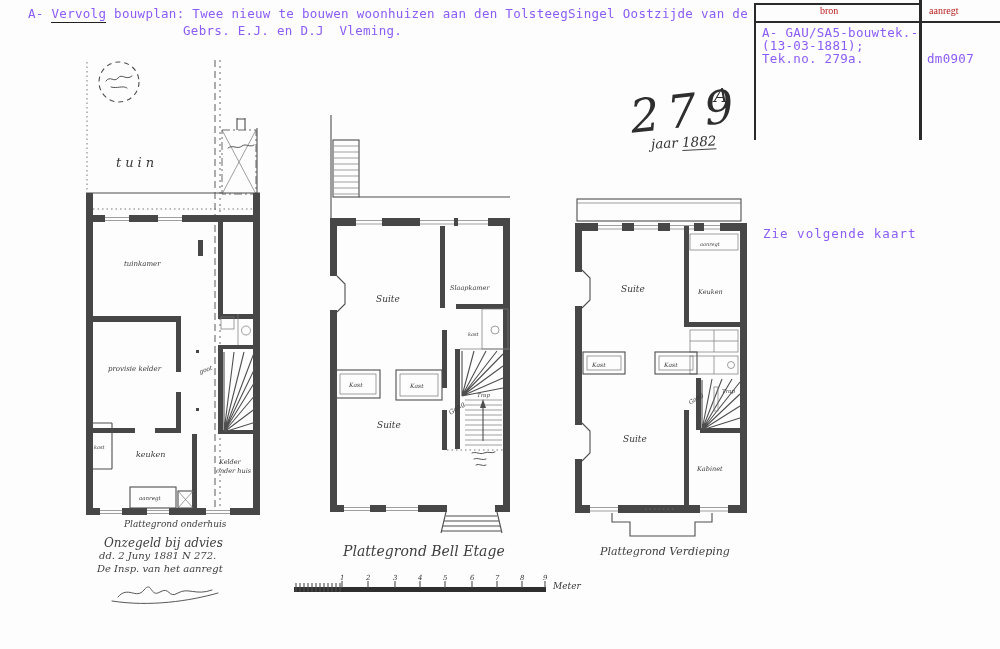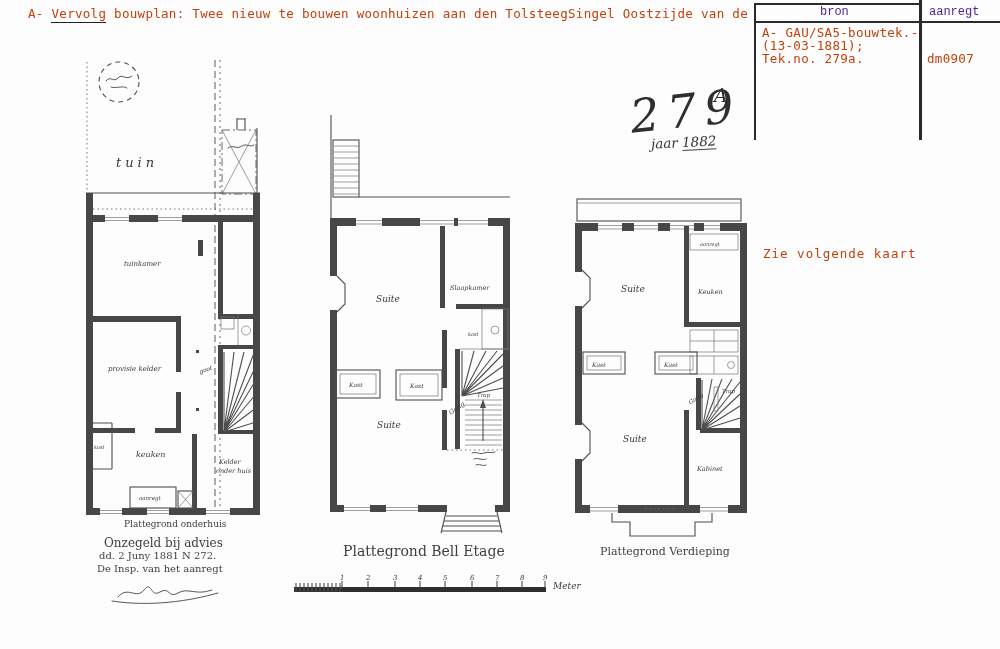--- a/index.html
+++ b/index.html
@@ -1,22 +1,22 @@
 <!DOCTYPE html>
 <html><head>
 <meta charset="utf-8">
 <style>
   html,body{margin:0;padding:0;background:#ffffff;}
   .canvas{position:relative;width:1000px;height:649px;background:#fdfdfd;overflow:hidden;
           font-family:"DejaVu Sans Mono",monospace;color:#1e1e1e;}
-  .typed{position:absolute;font-size:12.5px;letter-spacing:.3px;white-space:pre;color:#c2410c;}
+  .typed{position:absolute;font-size:12.5px;letter-spacing:.3px;white-space:pre;color:#8b5cf6;}
   .typed .u{border-bottom:1.5px solid #222;padding-bottom:1px;}
-  .sans{position:absolute;font-family:Liberation Mono, monospace;font-size:12px;color:#4c1d95;}
+  .sans{position:absolute;font-family:Liberation Serif, serif;font-size:10px;color:#b91c1c;}
   .tline{position:absolute;background:#2a2a2a;}
-  .hw{position:absolute;font-family:"DejaVu Serif",serif;color:#3e3e3e;white-space:pre;}
+  .hw{position:absolute;font-family:"DejaVu Serif",serif;font-style:italic;color:#3e3e3e;white-space:pre;}
   .stamp-num{position:absolute;left:630px;top:84px;font-family:"DejaVu Serif",serif;font-style:italic;
              font-size:46px;letter-spacing:8px;color:#2e2e2e;transform:rotate(-6deg);}
   .stamp-a{position:absolute;left:714px;top:84px;font-family:"DejaVu Serif",serif;font-style:italic;
            font-size:19px;color:#2e2e2e;}
   .stamp-year{position:absolute;left:651px;top:134px;font-family:"DejaVu Serif",serif;font-style:italic;
               font-size:13.5px;color:#333;transform:rotate(-3deg);}
   .stamp-year .yu{border-bottom:1px solid #444;}
   svg.plans{position:absolute;left:0;top:0;}
   .w{fill:#474747;}
   .ln{stroke:#4f4f4f;fill:none;stroke-width:1.1;}
@@ -28,37 +28,38 @@
   .ddot{stroke:#5a5a5a;fill:none;stroke-width:.9;stroke-dasharray:8 3 2 3;}
   text.rm{font-family:"DejaVu Serif",serif;font-style:italic;fill:#383838;}
   .scrib{stroke:#444;fill:none;stroke-width:.9;stroke-linecap:round;}
 </style>
 </head>
 <body>
 
 <div class="canvas">
 
   <div class="typed" style="left:28px;top:6px"><span>A-</span> <span class="u">Vervolg</span> <span>bouwplan: Twee nieuw te bouwen woonhuizen aan den TolsteegSingel Oostzijde van de</span></div>
+  <div class="typed" style="left:183px;top:23px">Gebrs. E.J. en D.J  Vleming.</div>
 
   <div class="tline" style="left:754px;top:4px;width:2px;height:136px"></div>
   <div class="tline" style="left:919px;top:0px;width:2.5px;height:140px"></div>
   <div class="tline" style="left:754px;top:3px;width:167px;height:1.5px"></div>
   <div class="tline" style="left:754px;top:21px;width:246px;height:1.5px"></div>
   <div class="sans" style="left:820px;top:5px">bron</div>
   <div class="sans" style="left:929px;top:5px">aanregt</div>
   <div class="typed" style="left:762px;top:25px">A- GAU/SA5-bouwtek.-</div>
   <div class="typed" style="left:762px;top:38px">(13-03-1881);</div>
   <div class="typed" style="left:762px;top:51px">Tek.no. 279a.</div>
   <div class="typed" style="left:927px;top:51px">dm0907</div>
 
   <div class="stamp-num">279</div>
   <div class="stamp-a">A</div>
   <div class="stamp-year"><span>jaar </span><span class="yu">1882</span></div>
 
-  <div class="typed" style="left:763px;top:246px;letter-spacing:1px">Zie volgende kaart</div>
+  <div class="typed" style="left:763px;top:226px;letter-spacing:1px">Zie volgende kaart</div>
 
   <div class="hw" style="left:124px;top:519px;font-size:9px">Plattegrond onderhuis</div>
   <div class="hw" style="left:104px;top:536px;font-size:12px">Onzegeld bij advies</div>
   <div class="hw" style="left:99px;top:550px;font-size:10px">dd. 2 Juny 1881 N 272.</div>
   <div class="hw" style="left:97px;top:563px;font-size:10px">De Insp. van het aanregt</div>
   <div class="hw" style="left:343px;top:543px;font-size:14px">Plattegrond Bell Etage</div>
   <div class="hw" style="left:600px;top:545px;font-size:11px">Plattegrond Verdieping</div>
 
   <svg class="plans" width="1000" height="649" viewBox="0 0 1000 649">
 

